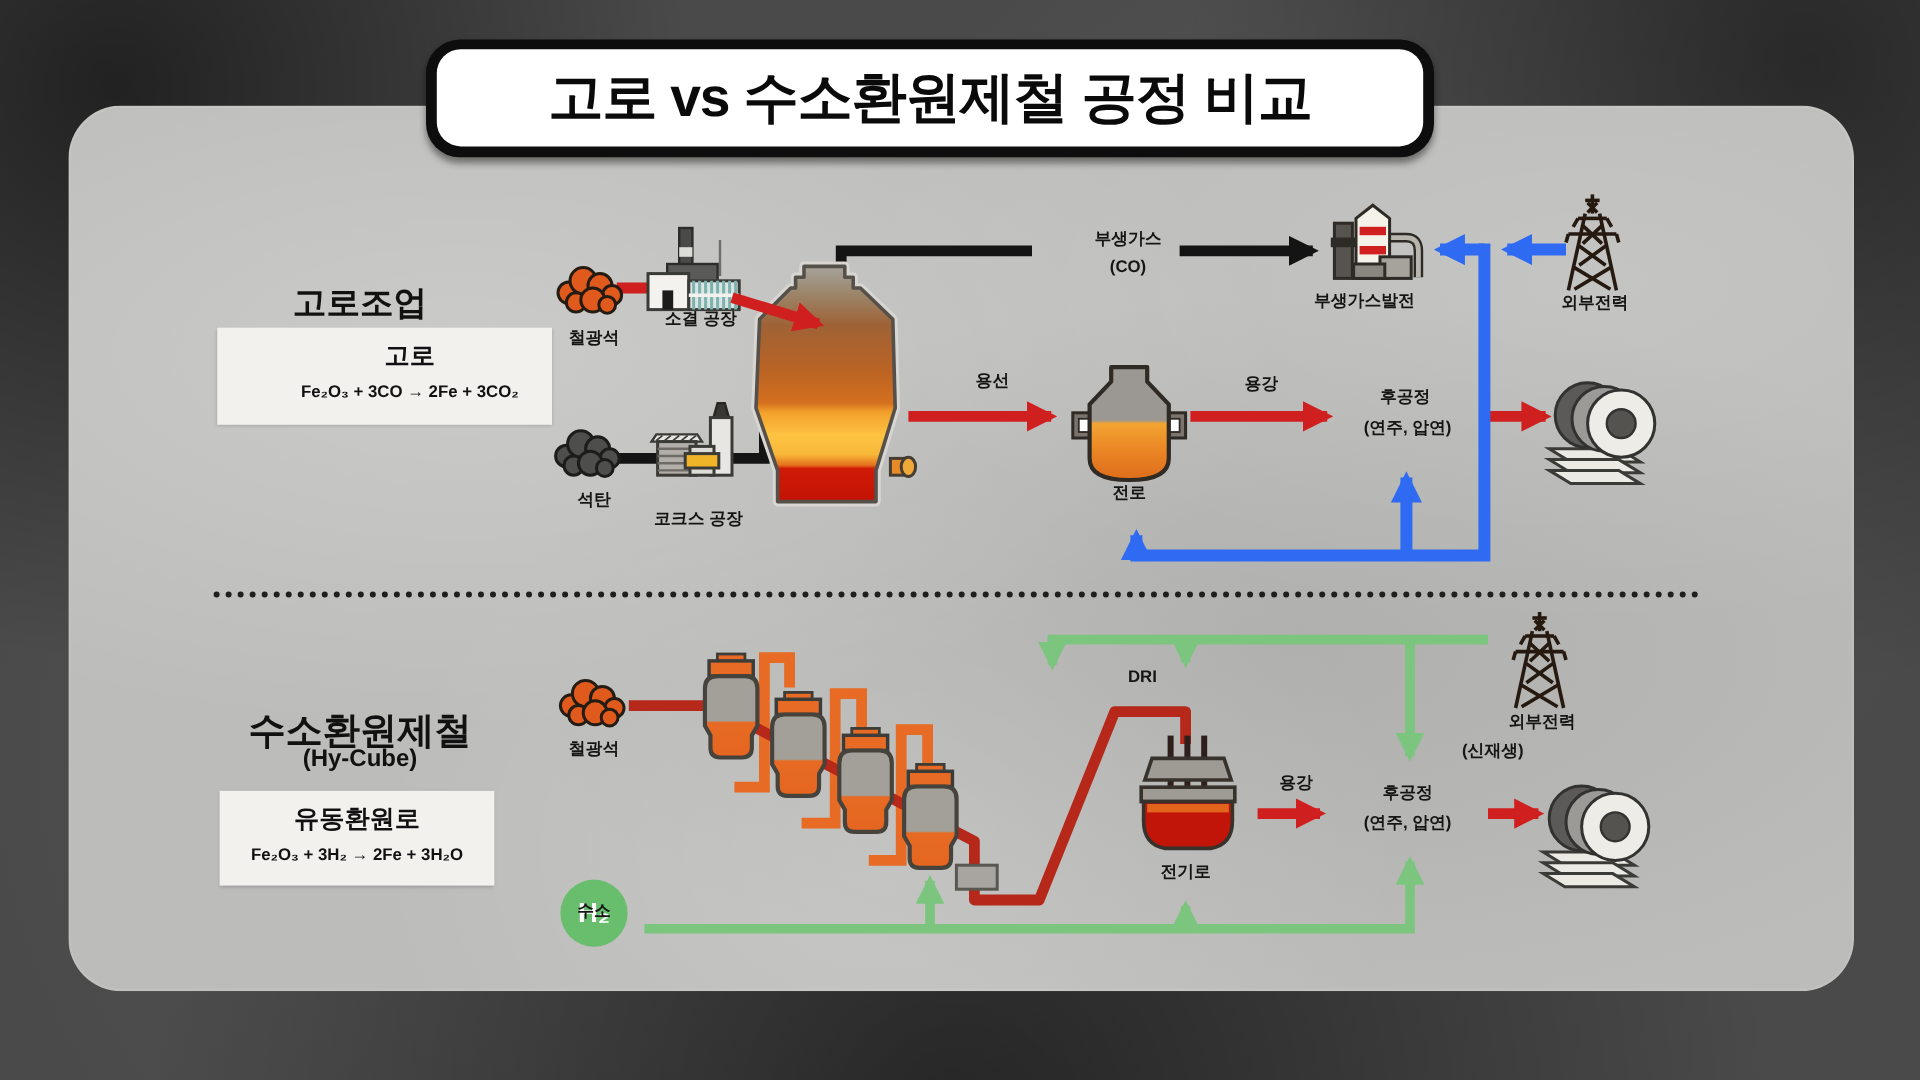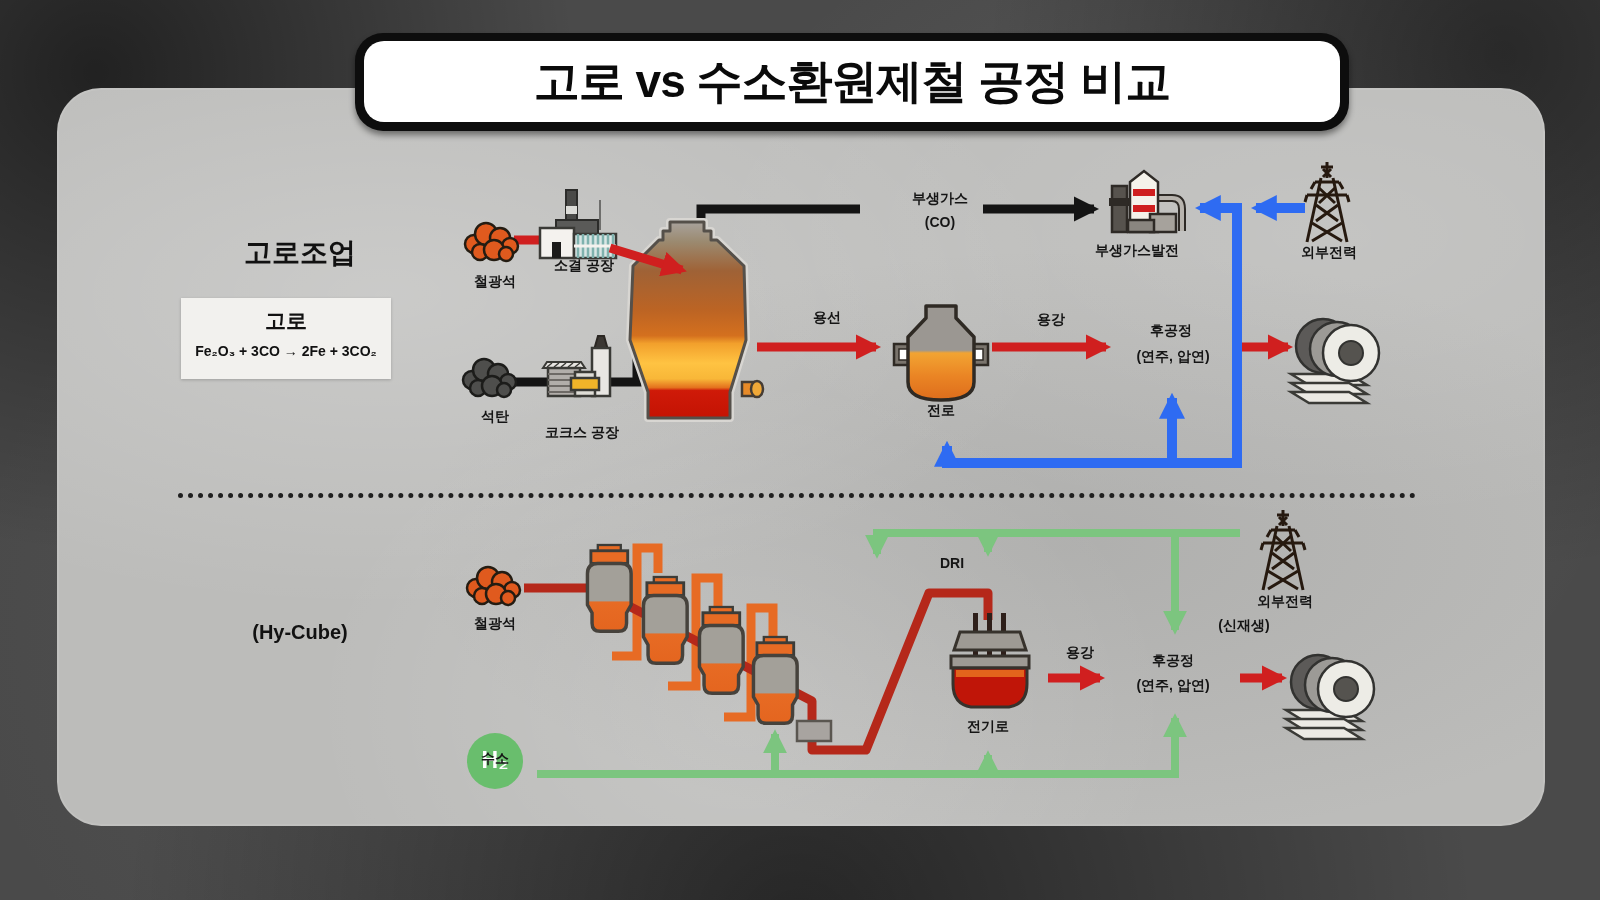--- a/index.html
+++ b/index.html
@@ -13,21 +13,21 @@
       radial-gradient(circle at 30% 70%, rgba(150,150,150,.12), transparent 40%),
       #4a4a4a;}
   .panel{position:absolute;left:57px;top:88px;width:1488px;height:738px;border-radius:44px;
     background:
       radial-gradient(ellipse at 22% 28%, rgba(255,255,255,.22), transparent 42%),
       radial-gradient(ellipse at 68% 62%, rgba(110,110,110,.16), transparent 46%),
       radial-gradient(ellipse at 46% 84%, rgba(255,255,255,.16), transparent 38%),
       radial-gradient(ellipse at 85% 20%, rgba(255,255,255,.12), transparent 35%),
       #bcbcba;
     box-shadow:0 0 0 2px rgba(255,255,255,.08) inset;}
-  .title-banner{position:absolute;left:355px;top:33px;width:994px;height:98px;background:#0d0d0d;
+  .title-banner{position:absolute;left:355px;top:33px;width:840px;height:98px;background:#0d0d0d;
     border-radius:28px;box-shadow:0 4px 6px rgba(0,0,0,.45);}
   .title-inner{position:absolute;left:9px;top:8px;right:9px;bottom:9px;background:#fff;border-radius:20px;
     display:flex;align-items:center;justify-content:center;}
   .title-text{font-size:46px;font-weight:800;color:#0a0a0a;letter-spacing:-1px;white-space:nowrap;}
   .lbl{position:absolute;transform:translateX(-50%);font-size:14px;font-weight:700;color:#151515;white-space:nowrap;text-align:center;}
   .heading{position:absolute;transform:translateX(-50%);font-size:28px;font-weight:800;color:#111;white-space:nowrap;}
   .heading2{position:absolute;transform:translateX(-50%);font-size:31px;font-weight:800;color:#111;white-space:nowrap;}
   .subheading{position:absolute;transform:translateX(-50%);font-size:20px;font-weight:700;color:#111;white-space:nowrap;}
   .infobox{position:absolute;background:#f2f1ee;box-shadow:0 1px 3px rgba(0,0,0,.2);text-align:center;padding-top:9px;}
   .infobox .ib-title{font-size:21px;font-weight:800;color:#111;}
@@ -258,39 +258,44 @@
 
   <div class="title-banner">
     <div class="title-inner">
       <span class="title-text">고로 vs 수소환원제철 공정 비교</span>
     </div>
   </div>
 
   <div class="divider"></div>
 
   <div class="heading" style="left:300px;top:234px;">고로조업</div>
-  <div class="infobox" style="left:181px;top:298px;width:210px;height:72px;">
+  <div class="infobox" style="left:181px;top:273px;width:237px;height:72px;padding-left:42px;">
     <div class="ib-title">고로</div>
     <div class="ib-formula">Fe₂O₃ + 3CO → 2Fe + 3CO₂</div>
   </div>
   <div class="lbl" style="left:495px;top:273px;">철광석</div>
   <div class="lbl" style="left:584px;top:257px;">소결 공장</div>
   <div class="lbl" style="left:495px;top:408px;">석탄</div>
   <div class="lbl" style="left:582px;top:424px;">코크스 공장</div>
   <div class="lbl" style="left:940px;top:190px;">부생가스</div>
   <div class="lbl" style="left:940px;top:214px;">(CO)</div>
   <div class="lbl" style="left:1137px;top:242px;">부생가스발전</div>
   <div class="lbl" style="left:1329px;top:244px;">외부전력</div>
   <div class="lbl" style="left:827px;top:309px;">용선</div>
   <div class="lbl" style="left:941px;top:402px;">전로</div>
   <div class="lbl" style="left:1051px;top:311px;">용강</div>
   <div class="lbl" style="left:1171px;top:322px;">후공정</div>
   <div class="lbl" style="left:1173px;top:348px;">(연주, 압연)</div>
 
+  <div class="heading2" style="left:300px;top:588px;">수소환원제철</div>
   <div class="subheading" style="left:300px;top:621px;">(Hy-Cube)</div>
+  <div class="infobox" style="left:183px;top:659px;width:229px;height:70px;">
+    <div class="ib-title">유동환원로</div>
+    <div class="ib-formula">Fe₂O₃ + 3H₂ → 2Fe + 3H₂O</div>
+  </div>
   <div class="lbl" style="left:495px;top:615px;">철광석</div>
   <div class="lbl" style="left:952px;top:555px;">DRI</div>
   <div class="lbl" style="left:988px;top:718px;">전기로</div>
   <div class="lbl" style="left:1080px;top:644px;">용강</div>
   <div class="lbl" style="left:1173px;top:652px;">후공정</div>
   <div class="lbl" style="left:1173px;top:677px;">(연주, 압연)</div>
   <div class="lbl" style="left:1285px;top:593px;">외부전력</div>
   <div class="lbl" style="left:1244px;top:617px;">(신재생)</div>
   <div class="h2sym" style="left:495px;top:747px;">H₂</div>
   <div class="lbl" style="left:495px;top:750px;">수소</div>

